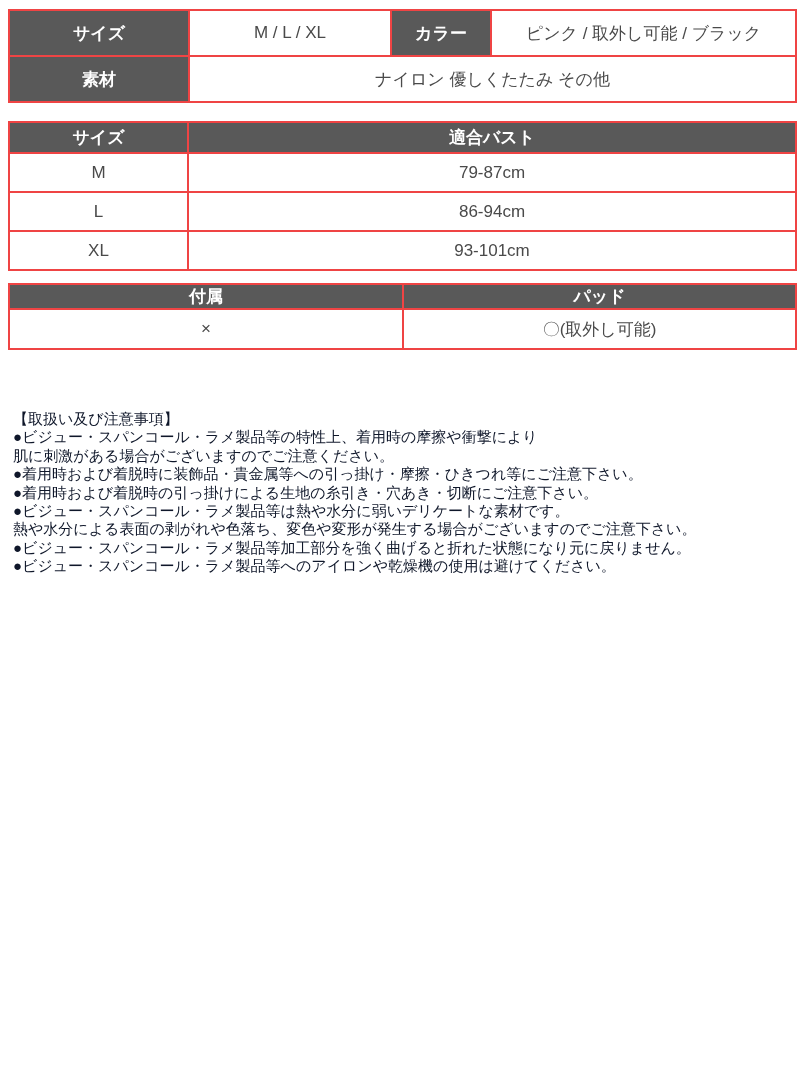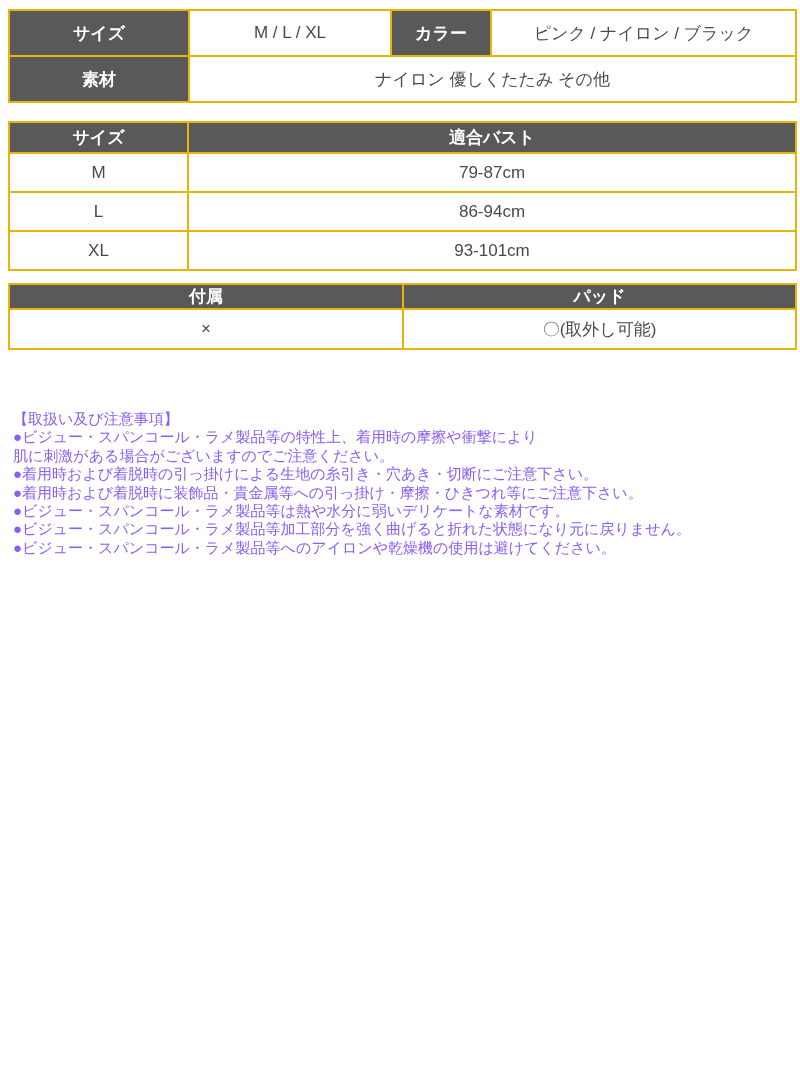--- a/index.html
+++ b/index.html
@@ -10,21 +10,21 @@
     font-family: "Liberation Sans", "DejaVu Sans", sans-serif;
     color: #4a4a4a;
     overflow: hidden;
   }
   table.tbl {
     border-collapse: collapse;
     table-layout: fixed;
     margin-left: 8px;
   }
   table.tbl td {
-    border: 2px solid #eab308;
+    border: 2px solid #ef4444;
     text-align: center;
     vertical-align: middle;
     font-size: 17px;
     padding: 0;
     overflow: hidden;
     white-space: nowrap;
   }
   td.hdr {
     background: #595959;
     color: #ffffff;
@@ -37,40 +37,40 @@
   #size-table tr.data-row { height: 39px; }
   #accessory-table { margin-top: 12px; width: 787px; }
   #accessory-table tr.head-row { height: 24px; }
   #accessory-table tr.data-row { height: 40px; }
   #notes {
     margin-top: 60px;
     padding-left: 13px;
     padding-right: 6px;
     font-size: 15px;
     line-height: 18.4px;
-    color: #8b5cf6;
+    color: #0f172a;
   }
   #notes div { white-space: nowrap; }
 </style>
 </head>
 <body>
 
 <table class="tbl" id="spec-table">
   <colgroup>
     <col style="width:180px">
       <col style="width:202px">
       <col style="width:100px">
       <col style="width:305px">
   </colgroup>
   <tbody>
       <tr>
     <td class="hdr">サイズ</td>
     <td>M / L / XL</td>
     <td class="hdr">カラー</td>
-    <td>ピンク / ナイロン / ブラック</td>
+    <td>ピンク / 取外し可能 / ブラック</td>
   </tr>
   <tr>
     <td class="hdr">素材</td>
     <td colspan="3">ナイロン 優しくたたみ その他</td>
   </tr>
 </tbody>
   </table>
 
 <table class="tbl" id="size-table">
   <colgroup>
@@ -111,18 +111,19 @@
     <td>×</td>
     <td>〇(取外し可能)</td>
   </tr>
 </tbody>
   </table>
 
 <div id="notes">
   <div>【取扱い及び注意事項】</div>
   <div>●ビジュー・スパンコール・ラメ製品等の特性上、着用時の摩擦や衝撃により</div>
   <div>肌に刺激がある場合がございますのでご注意ください。</div>
+  <div>●着用時および着脱時に装飾品・貴金属等への引っ掛け・摩擦・ひきつれ等にご注意下さい。</div>
   <div>●着用時および着脱時の引っ掛けによる生地の糸引き・穴あき・切断にご注意下さい。</div>
-  <div>●着用時および着脱時に装飾品・貴金属等への引っ掛け・摩擦・ひきつれ等にご注意下さい。</div>
   <div>●ビジュー・スパンコール・ラメ製品等は熱や水分に弱いデリケートな素材です。</div>
+  <div>熱や水分による表面の剥がれや色落ち、変色や変形が発生する場合がございますのでご注意下さい。</div>
   <div>●ビジュー・スパンコール・ラメ製品等加工部分を強く曲げると折れた状態になり元に戻りません。</div>
   <div>●ビジュー・スパンコール・ラメ製品等へのアイロンや乾燥機の使用は避けてください。</div>
 </div>
 
 </body></html>

